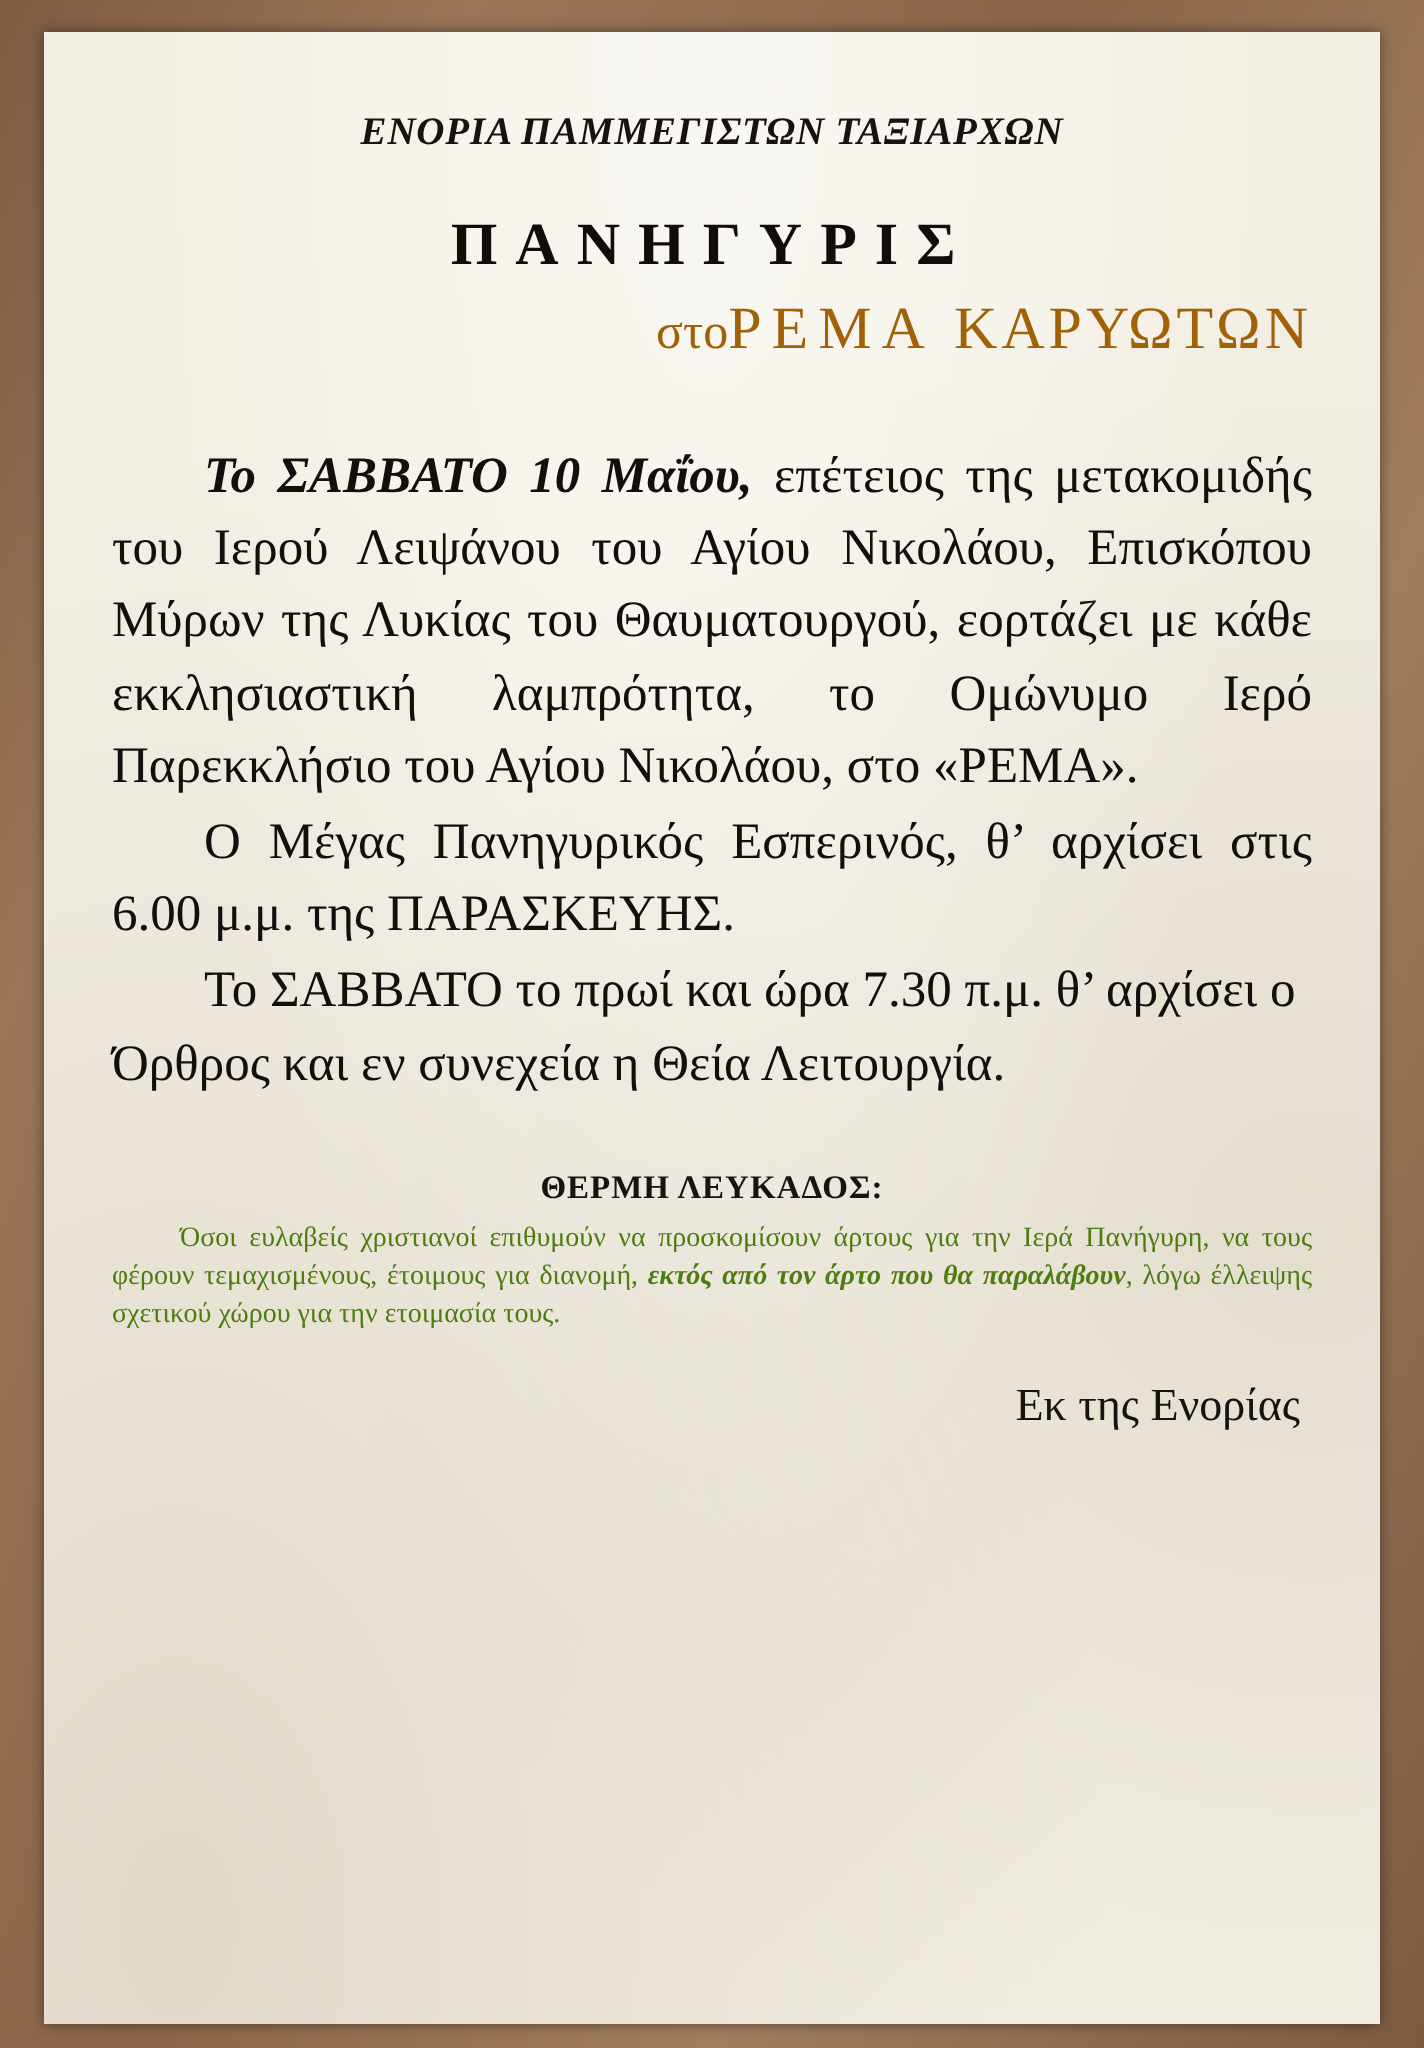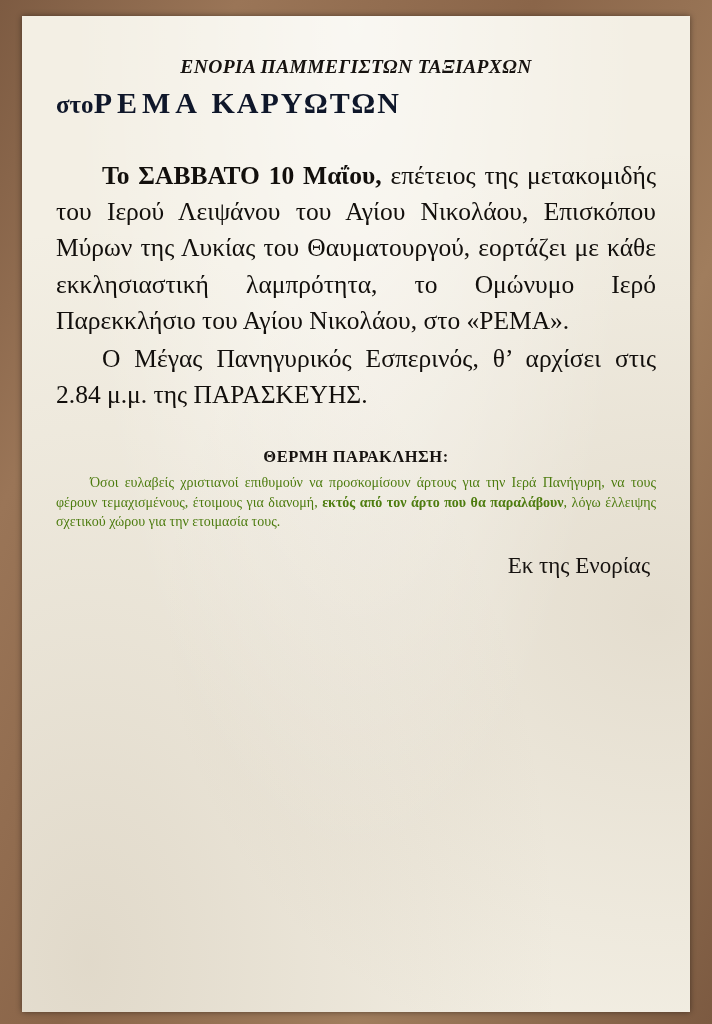--- a/index.html
+++ b/index.html
@@ -76,25 +76,25 @@
   }
   .title-2 {
     text-align: center;
     font-weight: bold;
     font-size: 41px;
     letter-spacing: 6px;
     color: #0d0b08;
     margin: 6px 0 0 0;
   }
   .title-3 {
-    text-align: left;
-    font-weight: bold;
+    text-align: right;
+    font-weight: normal;
     font-size: 30px;
     letter-spacing: 2px;
-    color: #0f172a;
+    color: #a16207;
     margin: 8px 0 0 0;
   }
   .title-3 .small {
     font-size: 25px;
     letter-spacing: 0px;
   }
   .title-3 .sp {
     letter-spacing: 5px;
   }
   .body-block {
@@ -106,21 +106,21 @@
   }
   .body-block p {
     margin: 0 0 2px 0;
     text-indent: 46px;
     text-align: justify;
     text-justify: inter-word;
   }
   .body-block p.last-para {
     text-align: left;
   }
-  .b { font-weight: bold; }
+  .b { font-weight: bold; font-style: italic; }
   .note-title {
     margin-top: 34px;
     text-align: center;
     font-weight: bold;
     font-size: 16.5px;
     letter-spacing: 0.5px;
     color: #171310;
   }
   .note-body {
     margin-top: 6px;
@@ -144,30 +144,32 @@
 </style>
 </head>
 <body>
 
 <div class="poster">
   <div class="paper">
     <div class="content">
 
       <div class="parish-line1">ΕΝΟΡΙΑ ΠΑΜΜΕΓΙΣΤΩΝ ΤΑΞΙΑΡΧΩΝ</div>
 
+      <div class="title-1">ΠΑΝΗΓΥΡΙΣ</div>
       <div class="title-3">
         <span class="small">στο</span><span class="sp">ΡΕΜΑ</span> <span>ΚΑΡΥΩΤΩΝ</span>
       </div>
 
       <div class="body-block">
         <p><span class="b">Το ΣΑΒΒΑΤΟ 10 Μαΐου,</span><span> επέτειος της μετακομιδής του Ιερού Λειψάνου του Αγίου Νικολάου, Επισκόπου Μύρων της Λυκίας του Θαυματουργού, εορτάζει με κάθε εκκλησιαστική λαμπρότητα, το Ομώνυμο Ιερό Παρεκκλήσιο του Αγίου Νικολάου, στο «ΡΕΜΑ».</span></p>
-        <p>Ο Μέγας Πανηγυρικός Εσπερινός, θ’ αρχίσει στις 2.84 μ.μ. της ΠΑΡΑΣΚΕΥΗΣ.</p>
+        <p>Ο Μέγας Πανηγυρικός Εσπερινός, θ’ αρχίσει στις 6.00 μ.μ. της ΠΑΡΑΣΚΕΥΗΣ.</p>
+        <p class="last-para">Το ΣΑΒΒΑΤΟ το πρωί και ώρα 7.30 π.μ. θ’ αρχίσει ο Όρθρος και εν συνεχεία η Θεία Λειτουργία.</p>
       </div>
 
-      <div class="note-title">ΘΕΡΜΗ ΠΑΡΑΚΛΗΣΗ:</div>
+      <div class="note-title">ΘΕΡΜΗ ΛΕΥΚΑΔΟΣ:</div>
       <div class="note-body">
         <p><span>Όσοι ευλαβείς χριστιανοί επιθυμούν να προσκομίσουν άρτους για την Ιερά Πανήγυρη, να τους φέρουν τεμαχισμένους, έτοιμους για διανομή, </span><span class="b">εκτός από τον άρτο που θα παραλάβουν</span><span>, λόγω έλλειψης σχετικού χώρου για την ετοιμασία τους.</span></p>
       </div>
 
       <div class="signature">Εκ της Ενορίας</div>
 
     </div>
   </div>
 </div>
 

